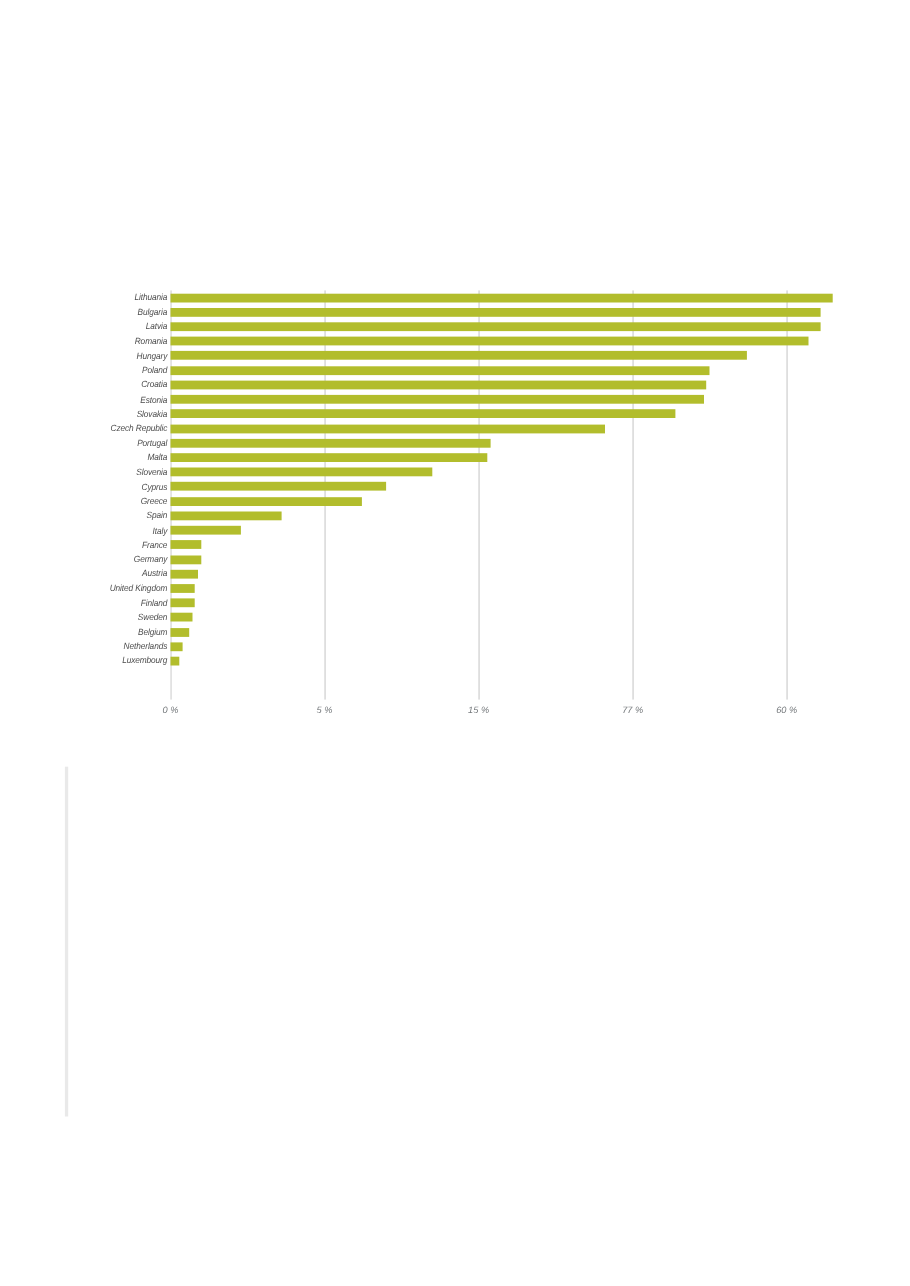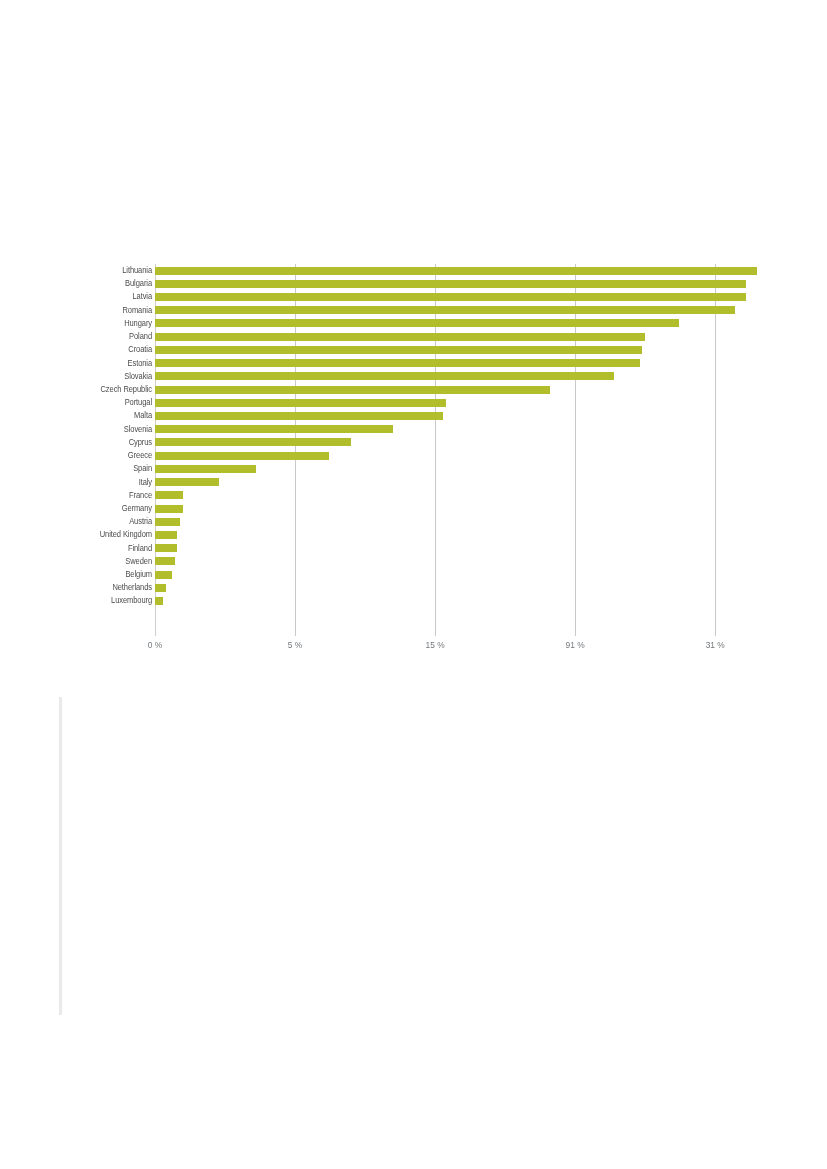--- a/index.html
+++ b/index.html
@@ -15,20 +15,21 @@
     overflow: hidden;
   }
 
   
   #figure {
     position: absolute;
     left: 0;
     top: 0;
     width: 827px;
     height: 1169px;
+    font-style: italic;
   }
 
   
   #chart-block {
     position: absolute;
     left: 60px;
     top: 258px;
     width: 700px;
     height: 412px;
   }
@@ -300,21 +301,21 @@
           <div class="row-track">
             <div class="bar" title="Luxembourg 0.3 %" style="width: 8.40278px; background: rgb(178, 189, 44);"></div>
           </div>
         </div>
       </div>
 
     <div id="xaxis">
         <div class="xtick" style="left: 0px;">0 %</div>
         <div class="xtick" style="left: 140.046px;">5 %</div>
         <div class="xtick" style="left: 280.093px;">15 %</div>
-        <div class="xtick" style="left: 420.139px;">91 %</div>
-        <div class="xtick" style="left: 560.185px;">31 %</div>
+        <div class="xtick" style="left: 420.139px;">77 %</div>
+        <div class="xtick" style="left: 560.185px;">60 %</div>
       </div>
 
   </div>
 
   <div id="footer-rule"></div>
 
 </div>
 
 </body></html>

